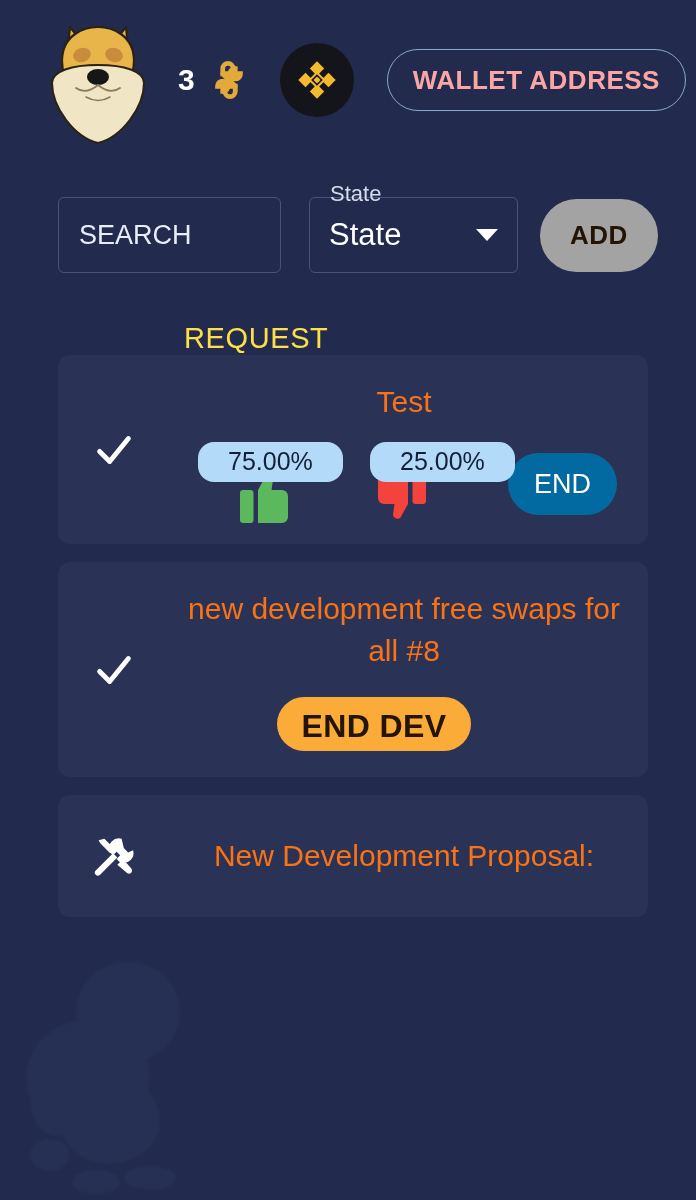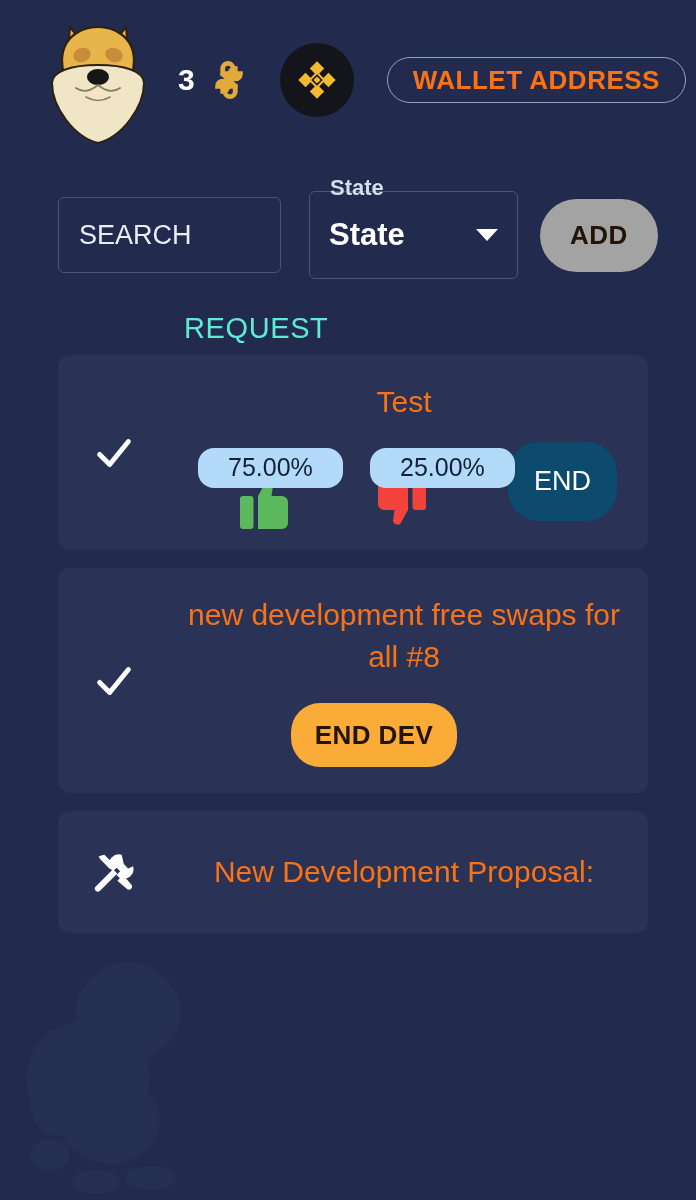--- a/index.html
+++ b/index.html
@@ -73,26 +73,26 @@
     background: #14141b;
     display: flex;
     align-items: center;
     justify-content: center;
     flex: 0 0 auto;
     margin-right: 33px;
   }
   .chain-badge svg { width: 46px; height: 46px; display:block; }
 
   .wallet-btn {
-    height: 46px;
+    height: 62px;
     padding: 0 25px;
     border: 1.6px solid #8aa6cf;
     border-radius: 31px;
     background: transparent;
-    color: #f97316;
+    color: #fca5a5;
     font-family: "Liberation Sans", sans-serif;
     font-size: 26px;
     font-weight: bold;
     letter-spacing: 0.5px;
     display: flex;
     align-items: center;
     cursor: pointer;
   }
 
   
@@ -116,23 +116,22 @@
     font-family: "Liberation Sans", sans-serif;
     font-size: 27px;
     padding: 0 20px;
     outline: none;
   }
   .search-box::placeholder { color: #e9edf6; opacity: 1; }
 
   .select-wrap {
     position: relative;
     width: 212px;
-    height: 88px;
+    height: 76px;
     margin-left: 28px;
-    font-weight: bold;
   }
   .select-outline {
     position: absolute;
     inset: 0;
     border: 1.4px solid #4a5576;
     border-radius: 6px;
     pointer-events: none;
   }
   .select-notch {
     position: absolute;
@@ -182,24 +181,24 @@
     font-family: "Liberation Sans", sans-serif;
     font-size: 26px;
     font-weight: bold;
     letter-spacing: 0.5px;
     cursor: pointer;
   }
 
   
   .section-title {
     position: absolute;
-    top: 312px;
+    top: 322px;
     left: 184px;
     font-size: 29px;
-    color: #5eead4;
+    color: #fde047;
     letter-spacing: 0.6px;
   }
 
   
   .cards {
     position: absolute;
     top: 355px;
     left: 58px;
     width: 590px;
   }
@@ -270,48 +269,48 @@
     position: absolute;
     left: 38px;
     top: 30px;
     width: 62px;
     height: 54px;
     z-index: 1;
   }
   .thumb.down { left: -2px; top: 26px; }
 
   .end-btn {
-    height: 79px;
+    height: 62px;
     padding: 0 26px;
     border: none;
     border-radius: 31px;
-    background: #0c4a6e;
+    background: #0369a1;
     color: #ffffff;
     font-family: "Liberation Sans", sans-serif;
     font-size: 27px;
     cursor: pointer;
     margin-left: 8px;
     margin-bottom: 3px;
   }
 
   .enddev-wrap {
     display: flex;
     justify-content: center;
     margin-top: 26px;
     padding-right: 60px;
   }
   .end-dev-btn {
-    height: 64px;
+    height: 54px;
     padding: 11px 24px;
     border: none;
     border-radius: 29px;
     background: #fbab38;
     color: #231403;
     font-family: "Liberation Sans", sans-serif;
-    font-size: 26px;
+    font-size: 32px;
     font-weight: bold;
     letter-spacing: 0.4px;
     cursor: pointer;
   }
 
   .card-proposal .card-body {
     padding-top: 40px;
     padding-bottom: 40px;
   }
 </style>

